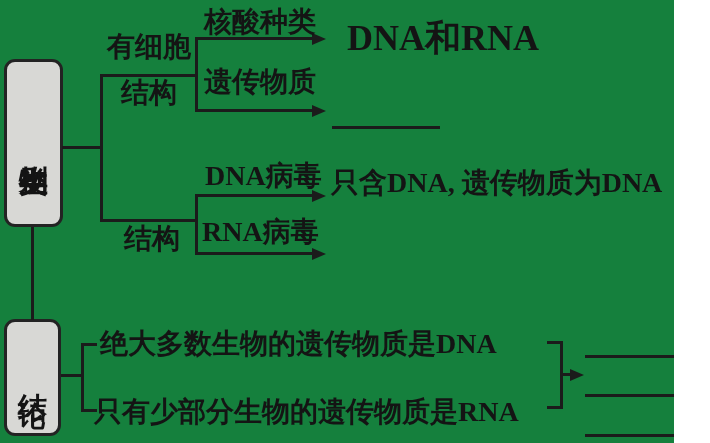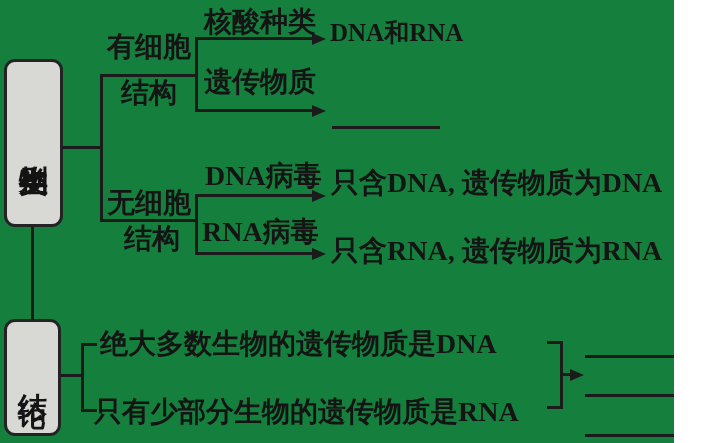--- a/index.html
+++ b/index.html
@@ -88,25 +88,23 @@
 
   <div class="hline" style="left:332px;top:126px;width:108px;"></div>
   <div class="hline" style="left:585px;top:355px;width:122px;"></div>
   <div class="hline" style="left:585px;top:394px;width:122px;"></div>
   <div class="hline" style="left:585px;top:434px;width:123px;"></div>
 
   <span class="lbl" style="left:204px;top:7px;">核酸种类</span>
   <span class="lbl" style="left:107px;top:32px;">有细胞</span>
   <span class="lbl" style="left:121px;top:78px;">结构</span>
   <span class="lbl" style="left:204px;top:67px;">遗传物质</span>
-  <span class="lbl" style="left:330px;top:19px;font-size:25px;">DNA和RNA</span>
+  <span class="lbl" style="left:347px;top:19px;font-size:36px;">DNA和RNA</span>
 
   <span class="lbl" style="left:205px;top:161px;text-align:right;">DNA病毒</span>
-  <span class="lbl" style="left:107px;top:188px;">无细胞</span>
   <span class="lbl" style="left:124px;top:224px;">结构</span>
   <span class="lbl" style="left:202px;top:217px;">RNA病毒</span>
   <span class="lbl" style="left:331px;top:168px;">只含DNA, 遗传物质为DNA</span>
-  <span class="lbl" style="left:331px;top:236px;">只含RNA, 遗传物质为RNA</span>
 
   <span class="lbl" style="left:100px;top:329px;">绝大多数生物的遗传物质是DNA</span>
   <span class="lbl" style="left:94px;top:397px;">只有少部分生物的遗传物质是RNA</span>
 
 </div>
 
 </body></html>

